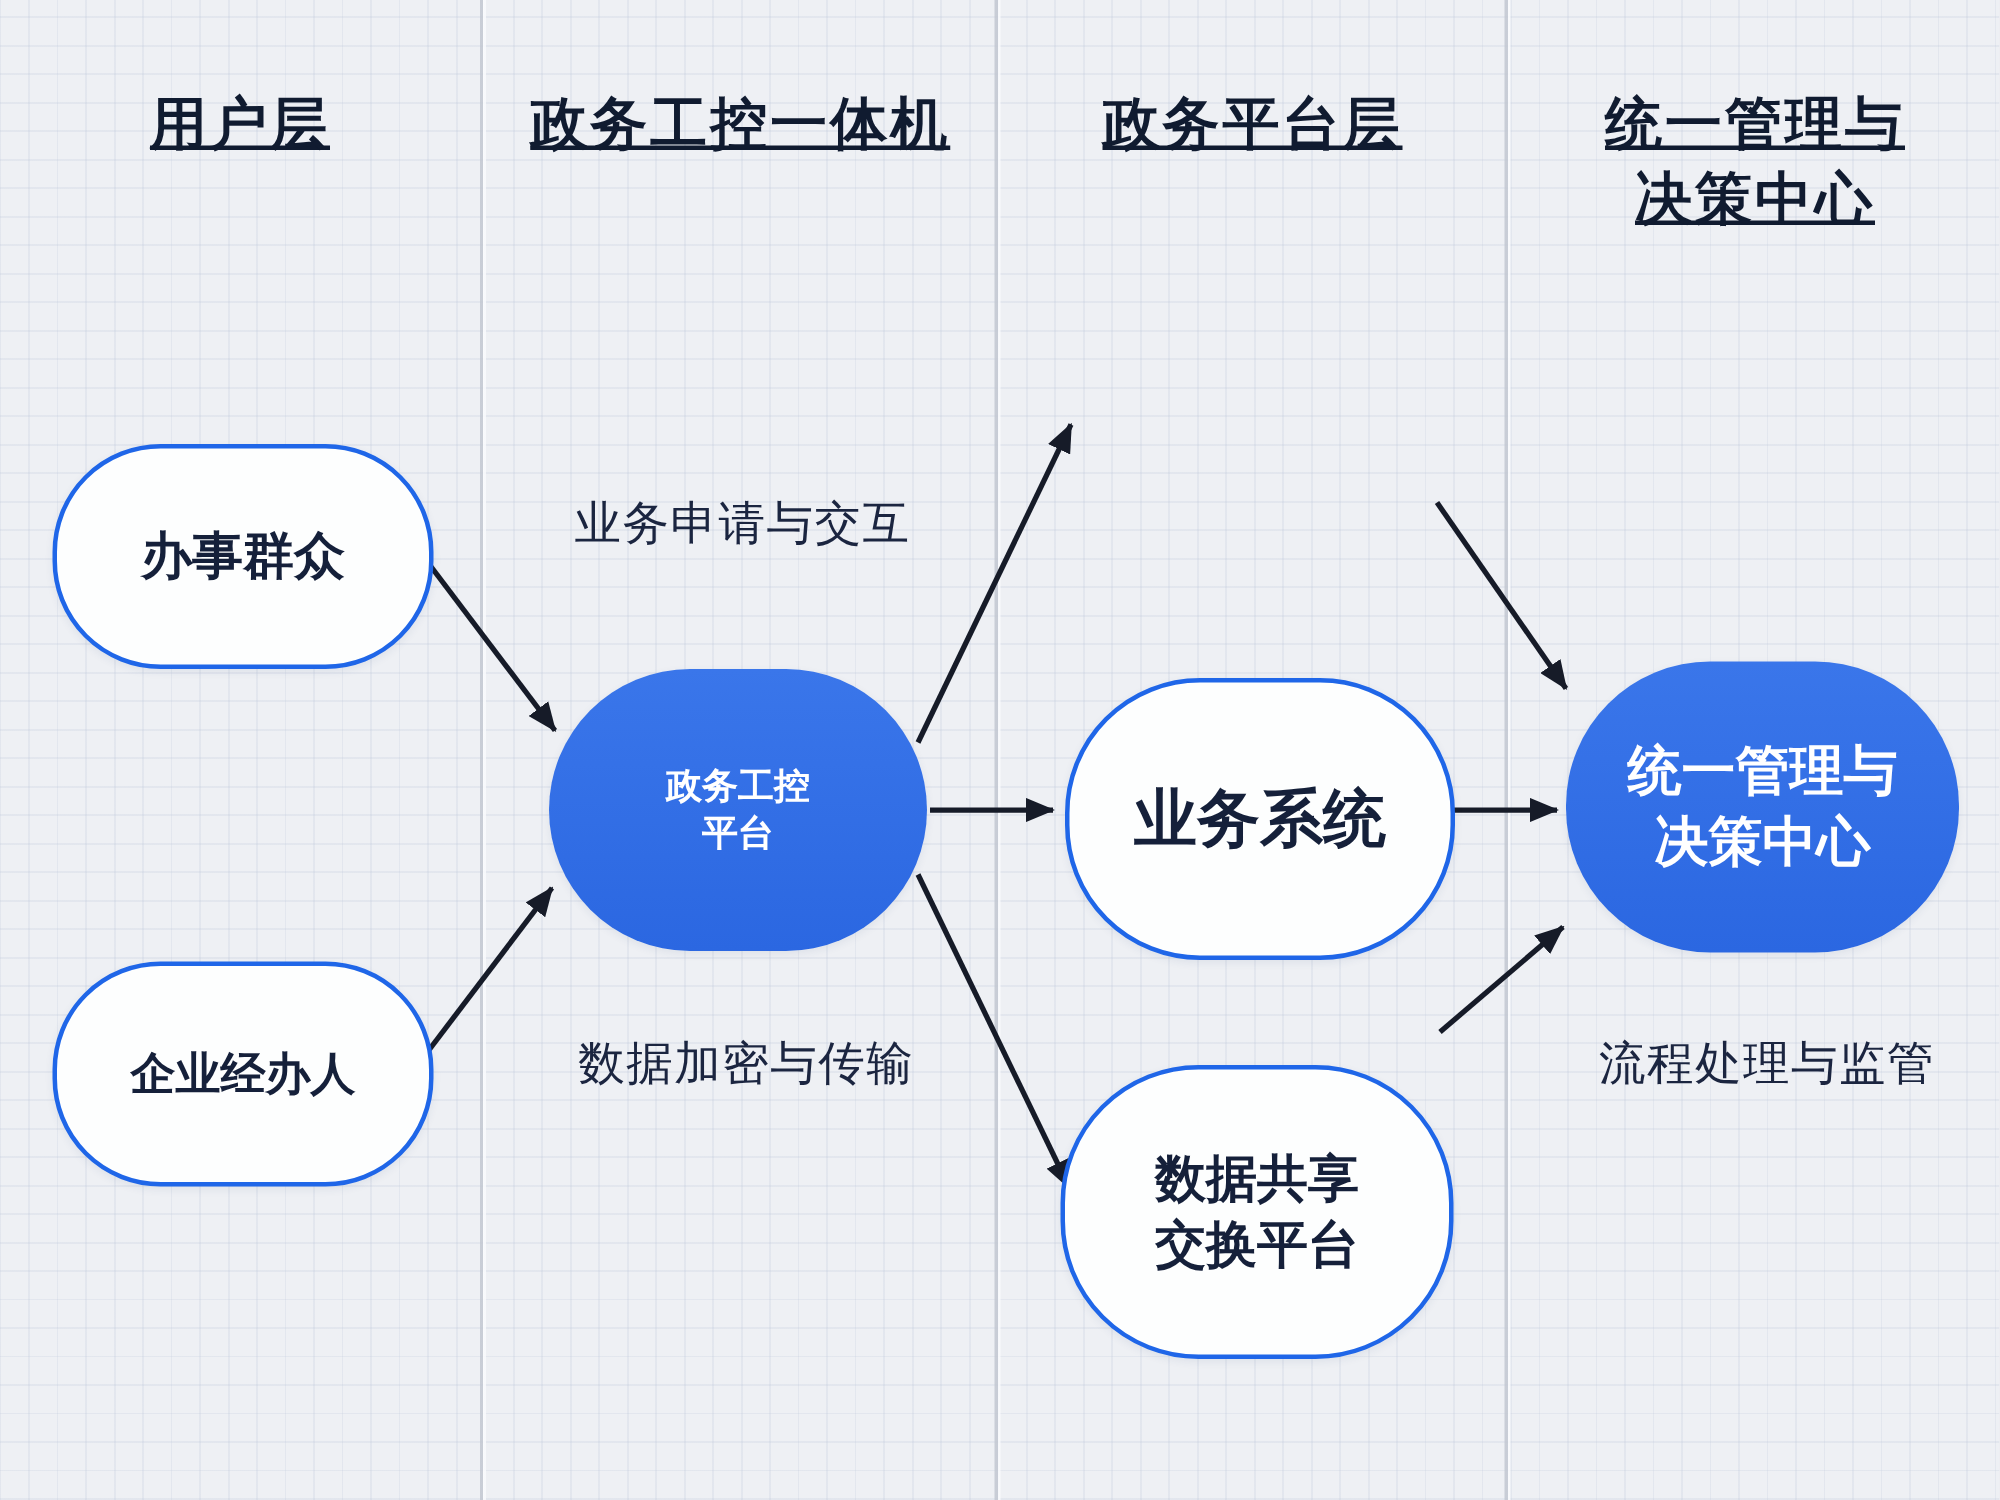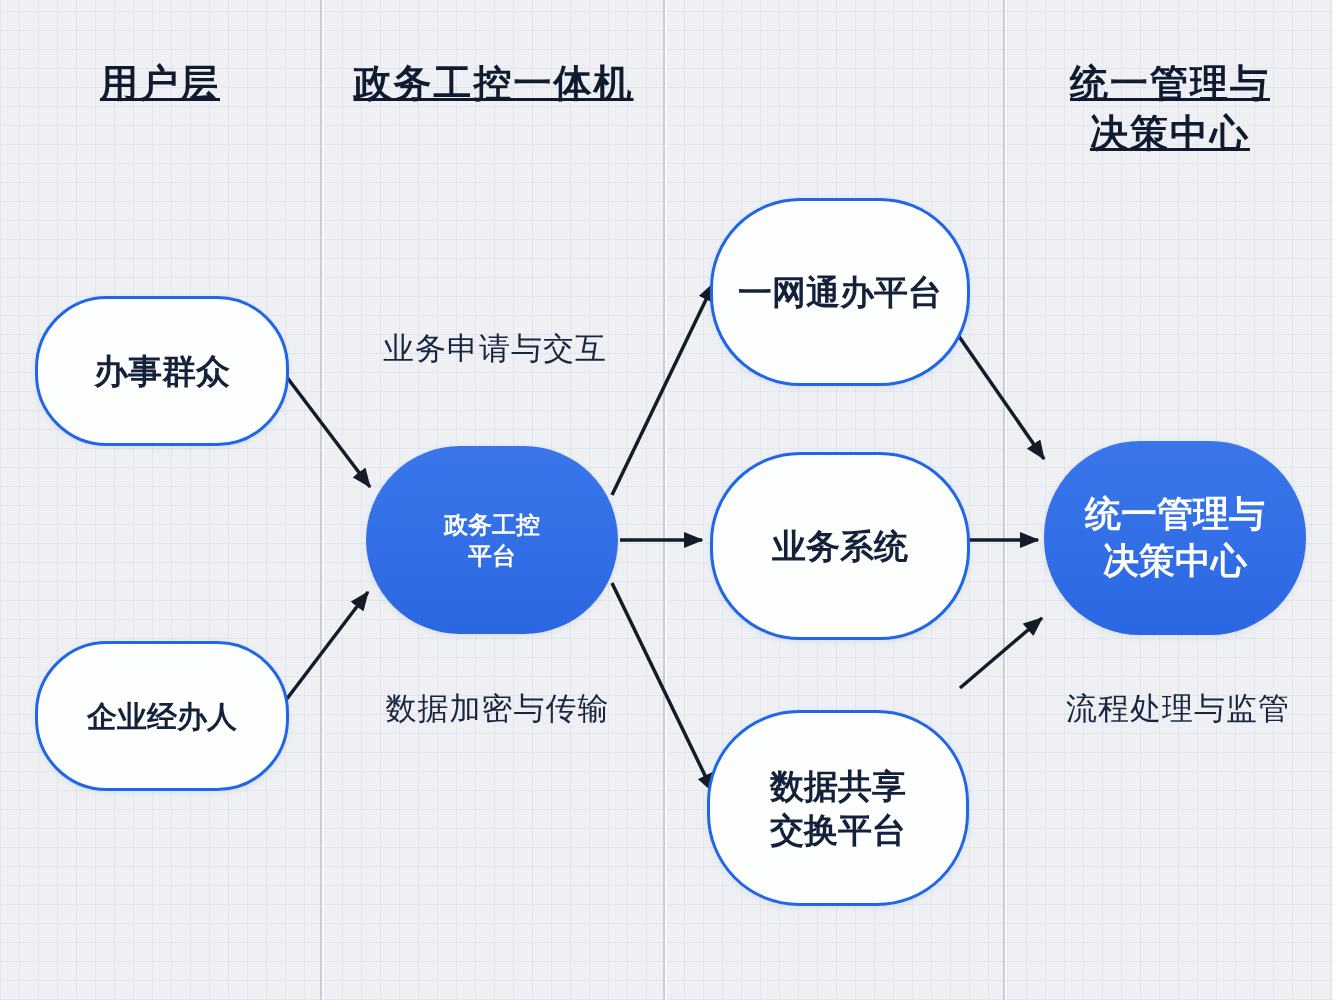--- a/index.html
+++ b/index.html
@@ -53,20 +53,21 @@
 <body>
 
 <div class="canvas">
 
   <div class="col-divider" style="left:320px"></div>
   <div class="col-divider" style="left:663px"></div>
   <div class="col-divider" style="left:1003px"></div>
 
   <div class="col-header" style="left:0;width:320px">用户层</div>
   <div class="col-header" style="left:324px;width:339px">政务工控一体机</div>
+  <div class="col-header" style="left:667px;width:336px">政务平台层</div>
   <div class="col-header" style="left:1007px;width:326px">统一管理与
 决策中心</div>
 
   <svg id="arrows">
     <defs>
       <marker id="ah" viewBox="0 0 6 5" refX="5.6" refY="2.5" markerWidth="5.6" markerHeight="4.7" orient="auto" markerUnits="strokeWidth">
         <path d="M0,0 L6,2.5 L0,5 z" fill="#161b28"></path>
       </marker>
     </defs>
   <line x1="286" y1="376" x2="370" y2="487" stroke="#161b28" stroke-width="3.5" marker-end="url(#ah)"></line>
@@ -80,22 +81,21 @@
     </svg>
 
   <div class="node outline" style="left:35px;top:296px;width:248px;height:144px;border-radius:72px;font-size:34px;text-align:right;">办事群众</div>
   <div class="node outline" style="left:35px;top:641px;width:248px;height:144px;border-radius:72px;font-size:30px;">企业经办人</div>
 
   <div class="annotation" style="left:355px;top:328px;width:280px;">业务申请与交互</div>
   <div class="node filled" style="left:366px;top:446px;width:252px;height:188px;border-radius:94px;font-size:24px;">政务工控
 平台</div>
   <div class="annotation" style="left:355px;top:688px;width:285px;">数据加密与传输</div>
 
-  <div class="node outline" style="left:710px;top:198px;width:254px;height:182px;border-radius:90px;font-size:34px;">一网通办平台</div>
-  <div class="node outline" style="left:710px;top:452px;width:254px;height:182px;border-radius:90px;font-size:34px;">业务系统</div>
+  <div class="node outline" style="left:710px;top:452px;width:254px;height:182px;border-radius:90px;font-size:42px;">业务系统</div>
   <div class="node outline" style="left:707px;top:710px;width:256px;height:190px;border-radius:92px;font-size:34px;">数据共享
 交换平台</div>
 
   <div class="node filled" style="left:1044px;top:441px;width:262px;height:194px;border-radius:96px;font-size:36px;">统一管理与
 决策中心</div>
   <div class="annotation" style="left:1038px;top:688px;width:280px;">流程处理与监管</div>
 
 </div>
 
 </body></html>

